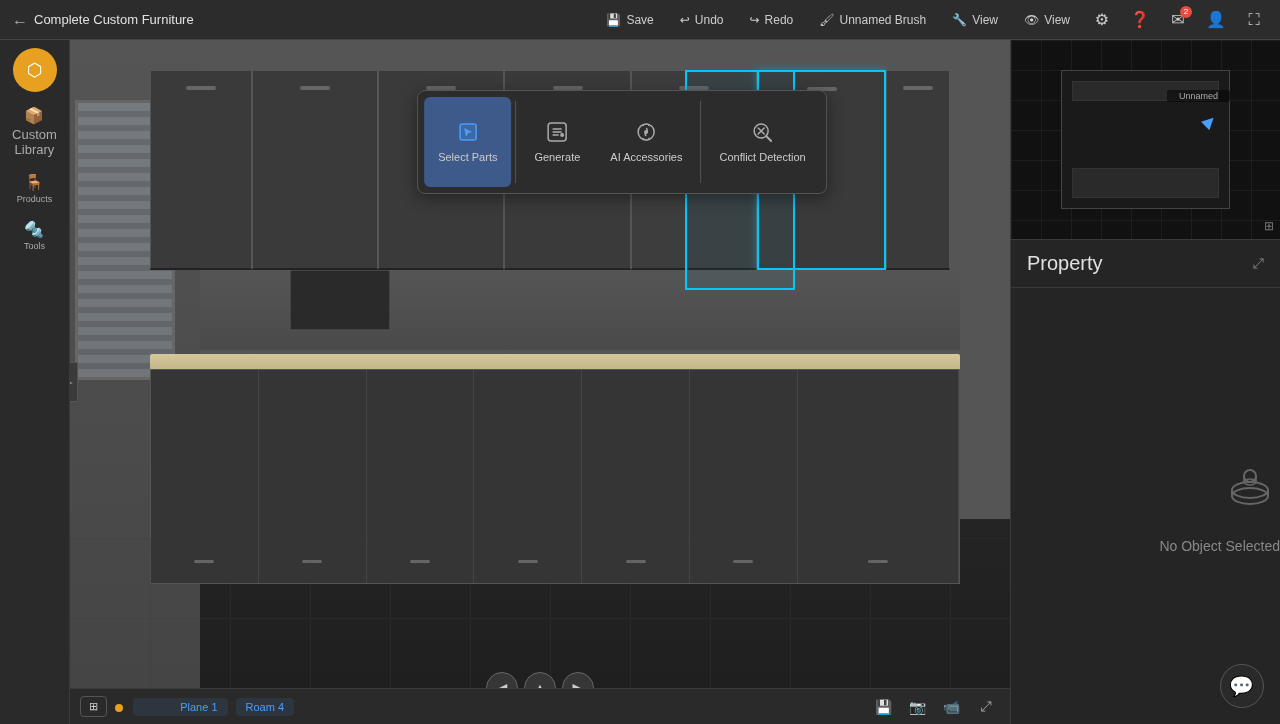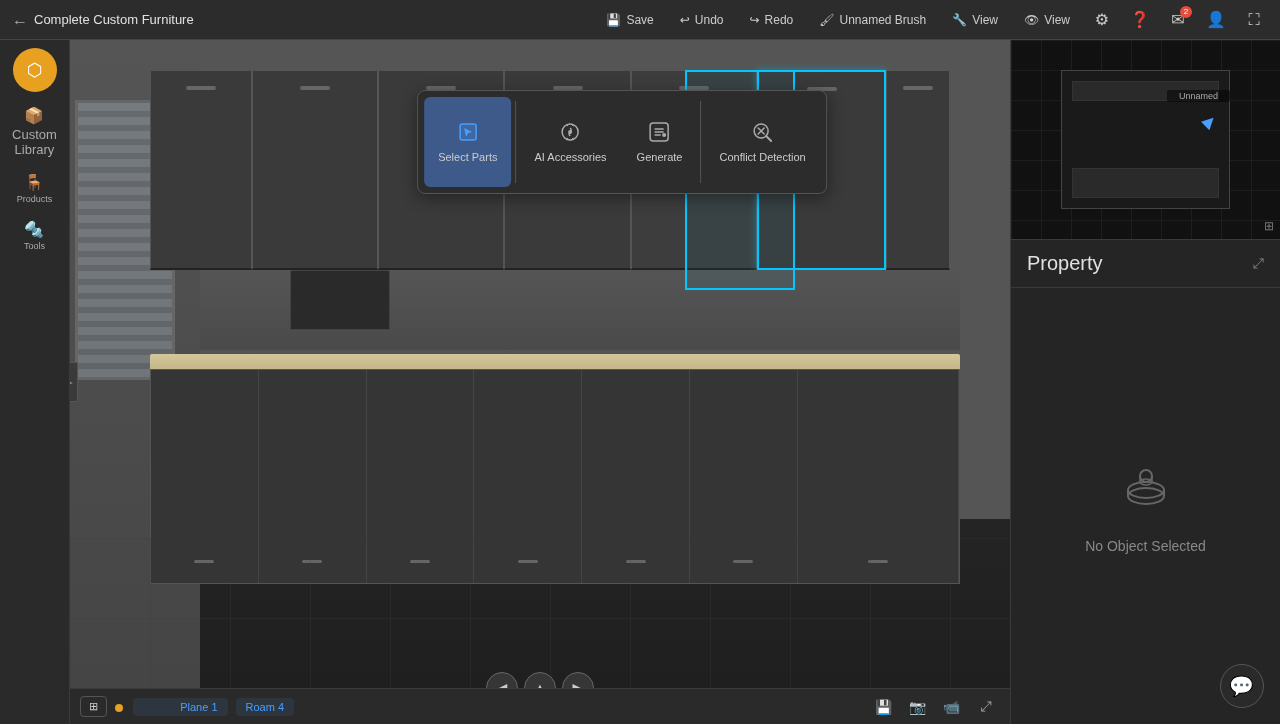--- a/index.html
+++ b/index.html
@@ -411,21 +411,21 @@
       background: transparent;
       border: none;
       color: #888;
       cursor: pointer;
       font-size: 14px;
     }
     .property-empty {
       flex: 1;
       display: flex;
       flex-direction: column;
-      align-items: center;
+      align-items: flex-end;
       justify-content: center;
       gap: 16px;
       color: #666;
     }
     .property-empty-text {
       font-size: 14px;
       color: #888;
     }
 
     
@@ -673,37 +673,37 @@
           <rect x="3" y="3" width="16" height="16" rx="2" fill="rgba(74,158,255,0.2)" stroke="#4a9eff" stroke-width="1.5"></rect>
           <path d="M7 7 L15 11 L11 12 L9 16 Z" fill="#4a9eff"></path>
         </svg>
       </span>
       <span>Select Parts</span>
     </button>
     <div class="toolbar-divider"></div>
     <button class="toolbar-btn">
       <span class="toolbar-btn-icon">
         <svg width="22" height="22" viewBox="0 0 22 22">
+          <rect x="2" y="2" width="18" height="18" rx="3" fill="none" stroke="#aaa" stroke-width="1.5"></rect>
+          <path d="M7 8 L15 8 M7 11 L15 11 M7 14 L12 14" stroke="#aaa" stroke-width="1.5" stroke-linecap="round"></path>
+          <circle cx="16" cy="14" r="2" fill="#aaa"></circle>
+        </svg>
+      </span>
+      <span>Generate</span>
+    </button>
+    <button class="toolbar-btn">
+      <span class="toolbar-btn-icon">
+        <svg width="22" height="22" viewBox="0 0 22 22">
           <circle cx="11" cy="11" r="8" fill="none" stroke="#aaa" stroke-width="1.5"></circle>
           <path d="M11 7 Q13 9 11 11 Q9 13 11 15" stroke="#aaa" stroke-width="1.5" fill="none"></path>
           <circle cx="11" cy="11" r="2" fill="#aaa"></circle>
           <path d="M8 5 L10 3 M14 5 L12 3 M8 17 L10 19 M14 17 L12 19" stroke="#aaa" stroke-width="1" stroke-linecap="round"></path>
         </svg>
       </span>
       <span>AI Accessories</span>
-    </button>
-    <button class="toolbar-btn">
-      <span class="toolbar-btn-icon">
-        <svg width="22" height="22" viewBox="0 0 22 22">
-          <rect x="2" y="2" width="18" height="18" rx="3" fill="none" stroke="#aaa" stroke-width="1.5"></rect>
-          <path d="M7 8 L15 8 M7 11 L15 11 M7 14 L12 14" stroke="#aaa" stroke-width="1.5" stroke-linecap="round"></path>
-          <circle cx="16" cy="14" r="2" fill="#aaa"></circle>
-        </svg>
-      </span>
-      <span>Generate</span>
     </button>
     <div class="toolbar-divider"></div>
     <button class="toolbar-btn">
       <span class="toolbar-btn-icon">
         <svg width="22" height="22" viewBox="0 0 22 22">
           <circle cx="10" cy="10" r="7" fill="none" stroke="#aaa" stroke-width="1.5"></circle>
           <line x1="15" y1="15" x2="20" y2="20" stroke="#aaa" stroke-width="2" stroke-linecap="round"></line>
           <line x1="7" y1="7" x2="13" y2="13" stroke="#aaa" stroke-width="1.5" stroke-linecap="round"></line>
           <line x1="13" y1="7" x2="7" y2="13" stroke="#aaa" stroke-width="1.5" stroke-linecap="round"></line>
         </svg>

